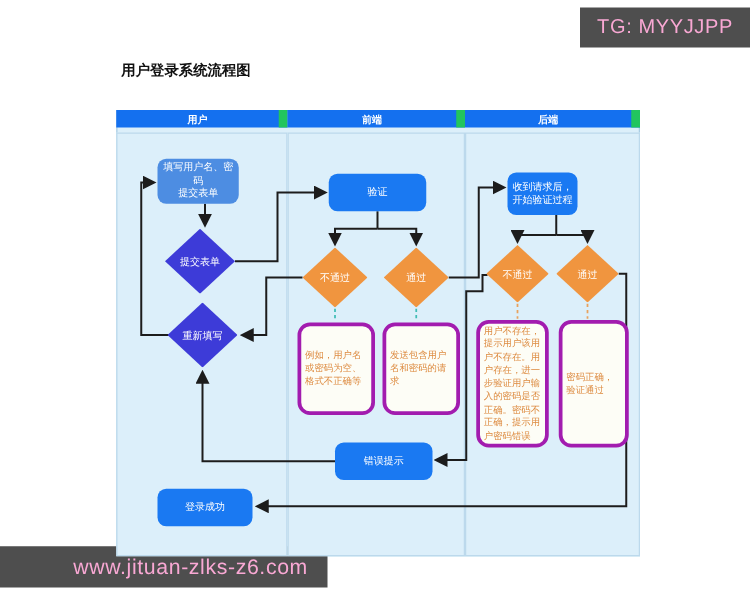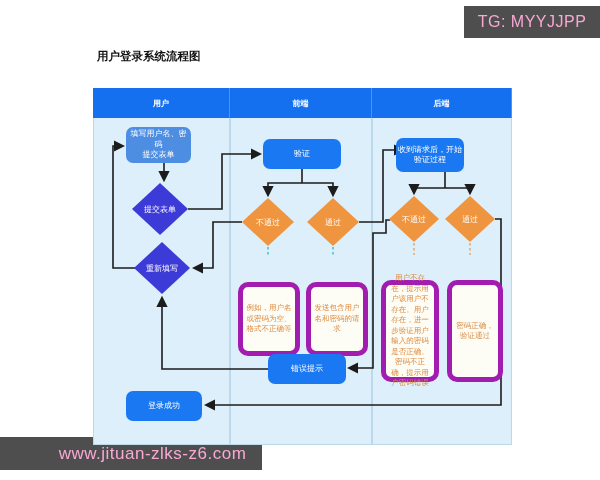--- a/index.html
+++ b/index.html
@@ -18,23 +18,23 @@
   
   .diagram-title{
     position:absolute;left:97px;top:49px;font-size:11.5px;font-weight:bold;color:#111;
   }
   
   .lane-canvas{
     position:absolute;left:93px;top:88px;width:419px;height:357px;
     background:#dcEFfa;border:1px solid #aacde4;box-sizing:border-box;
   }
   .lane-header{
-    position:absolute;top:88px;height:30px;background:#1470ef;color:#fff;
+    position:absolute;top:88px;height:14px;background:#1470ef;color:#fff;
     display:flex;align-items:center;justify-content:center;
-    font-size:8px;font-weight:bold;box-sizing:border-box;border-right:1px solid #22c55e;
+    font-size:8px;font-weight:bold;box-sizing:border-box;border-right:7px solid #22c55e;
     z-index:2;
   }
   .lane-body{
     position:absolute;top:106px;height:339px;box-sizing:border-box;
     background:#dceffa;border:1px solid #bcd9ec;z-index:1;
   }
   .lh-1,.lb-1{left:93px;width:137px;}
   .lh-2,.lb-2{left:230px;width:142px;}
   .lh-3,.lb-3{left:372px;width:140px;}
   
@@ -49,36 +49,36 @@
   .n-blue{background:#1a79f2;}
   .n-blue-soft{background:#4d8de2;}
   .diamond{
     position:absolute;z-index:4;color:#fff;font-size:8px;
     display:flex;align-items:center;justify-content:center;text-align:center;
     clip-path:polygon(50% 0,100% 50%,50% 100%,0 50%);
   }
   .d-indigo{background:#3d3bd8;}
   .d-orange{background:#f0953f;}
   .note{
-    position:absolute;z-index:4;border:5px solid #a21caf;border-radius:10px;
+    position:absolute;z-index:4;border:3px solid #a21caf;border-radius:10px;
     background:#fdfdf6;color:#dd8a3f;font-size:7.5px;line-height:1.4;
-    display:flex;align-items:center;justify-content:center;text-align:center;
-    box-sizing:border-box;padding:4px 3px;margin-top:24px;
+    display:flex;align-items:center;justify-content:center;
+    box-sizing:border-box;padding:4px 3px;
   }
   
   .nd-fill{left:126px;top:127px;width:65px;height:36px;}
   .nd-submit{left:132px;top:183px;width:56px;height:52px;}
   .nd-rewrite{left:134px;top:242px;width:56px;height:52px;}
   .nd-success{left:126px;top:391px;width:76px;height:30px;}
   .nd-verify{left:263px;top:139px;width:78px;height:30px;}
   .nd-midfail{left:242px;top:198px;width:52px;height:48px;}
   .nd-midpass{left:307px;top:198px;width:52px;height:48px;}
   .nd-note-invalid{left:238px;top:258px;width:62px;height:74px;}
   .nd-note-request{left:306px;top:258px;width:62px;height:74px;}
-  .nd-receive{left:396px;top:138px;width:68px;height:34px;}
+  .nd-receive{left:406px;top:138px;width:56px;height:34px;}
   .nd-rightfail{left:389px;top:196px;width:50px;height:46px;}
   .nd-rightpass{left:445px;top:196px;width:50px;height:46px;}
   .nd-note-user{left:381px;top:256px;width:58px;height:102px;}
   .nd-note-ok{left:447px;top:256px;width:56px;height:102px;}
   .nd-error{left:268px;top:354px;width:78px;height:30px;}
 </style>
 </head>
 <body>
 
 <div class="diagram-title">用户登录系统流程图</div>

